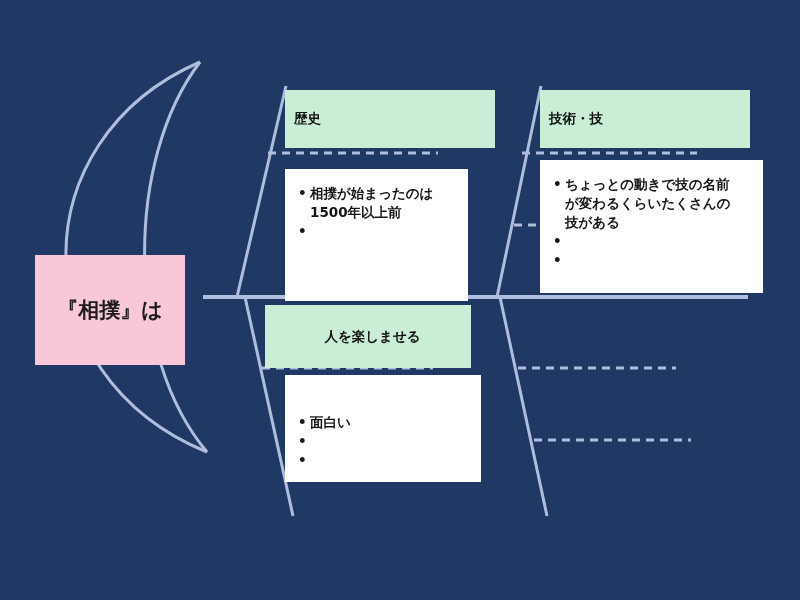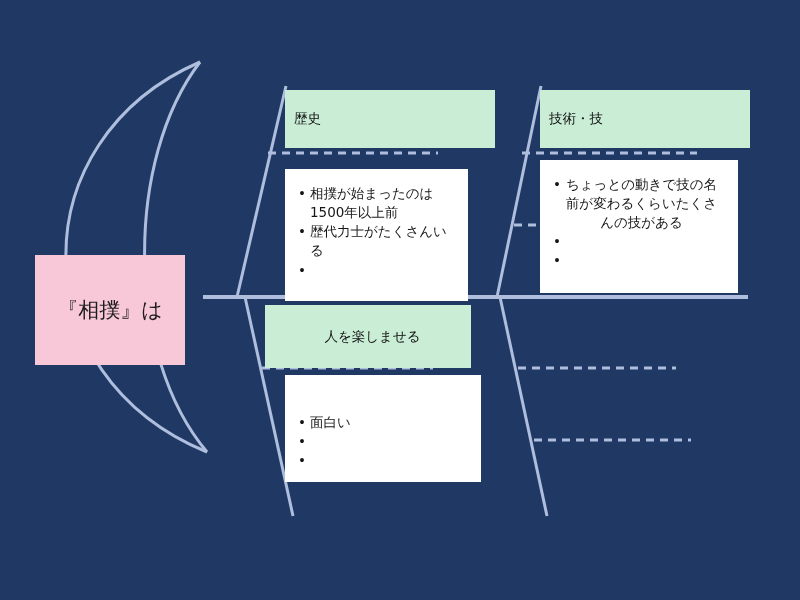--- a/index.html
+++ b/index.html
@@ -6,21 +6,21 @@
   html,body { width:800px; height:600px; }
   body {
     background:#1f3864;
     font-family:"DejaVu Sans", sans-serif;
     position:relative;
     overflow:hidden;
   }
   .stage { position:absolute; left:0; top:0; width:800px; height:600px; }
   svg.lines { position:absolute; left:0; top:0; }
 
-  .box { position:absolute; }
+  .box { position:absolute;font-weight:bold; }
 
   .head-box {
     left:35px; top:255px; width:150px; height:110px;
     background:#f8c8d9;
     color:#1c1c1c;
     display:flex; flex-direction:column; justify-content:center; align-items:center;
     font-size:21px; line-height:1.55; text-align:left;
   }
 
   .header-box {
@@ -33,21 +33,21 @@
   #green1 { left:285px; top:90px;  width:210px; height:58px; }
   #green2 { left:540px; top:90px;  width:210px; height:58px;text-align:center; }
   #green3 { left:265px; top:305px; width:206px; height:63px;justify-content:center; }
 
   .card {
     background:#ffffff;
     color:#161616;
     font-size:13.5px;
   }
   #white1 { left:285px; top:169px; width:183px; height:132px; }
-  #white2 { left:540px; top:160px; width:198px; height:133px;text-align:center; }
+  #white2 { left:540px; top:160px; width:223px; height:133px; }
   #white3 { left:285px; top:375px; width:196px; height:107px; }
 
   .card ul { list-style:none; padding:15px 13px 0 12px; }
   #white2 ul { padding-right:20px; }
   #white3 ul { padding-top:38px; }
   .card li {
     position:relative;
     padding-left:13px;
     line-height:1.42;
     min-height:19px;
@@ -82,21 +82,20 @@
   <div class="box head-box">
     <div>『相撲』は</div>
   </div>
 
   <div class="box header-box" id="green1">
     <span>歴史</span>
   </div>
   <div class="box card" id="white1">
     <ul>
       <li>相撲が始まったのは1500年以上前</li>
-      <li>歴代力士がたくさんいる</li>
       <li></li>
     </ul>
   </div>
 
   <div class="box header-box" id="green2">
     <span>技術・技</span>
   </div>
   <div class="box card" id="white2">
     <ul>
       <li>ちょっとの動きで技の名前が変わるくらいたくさんの技がある</li>

